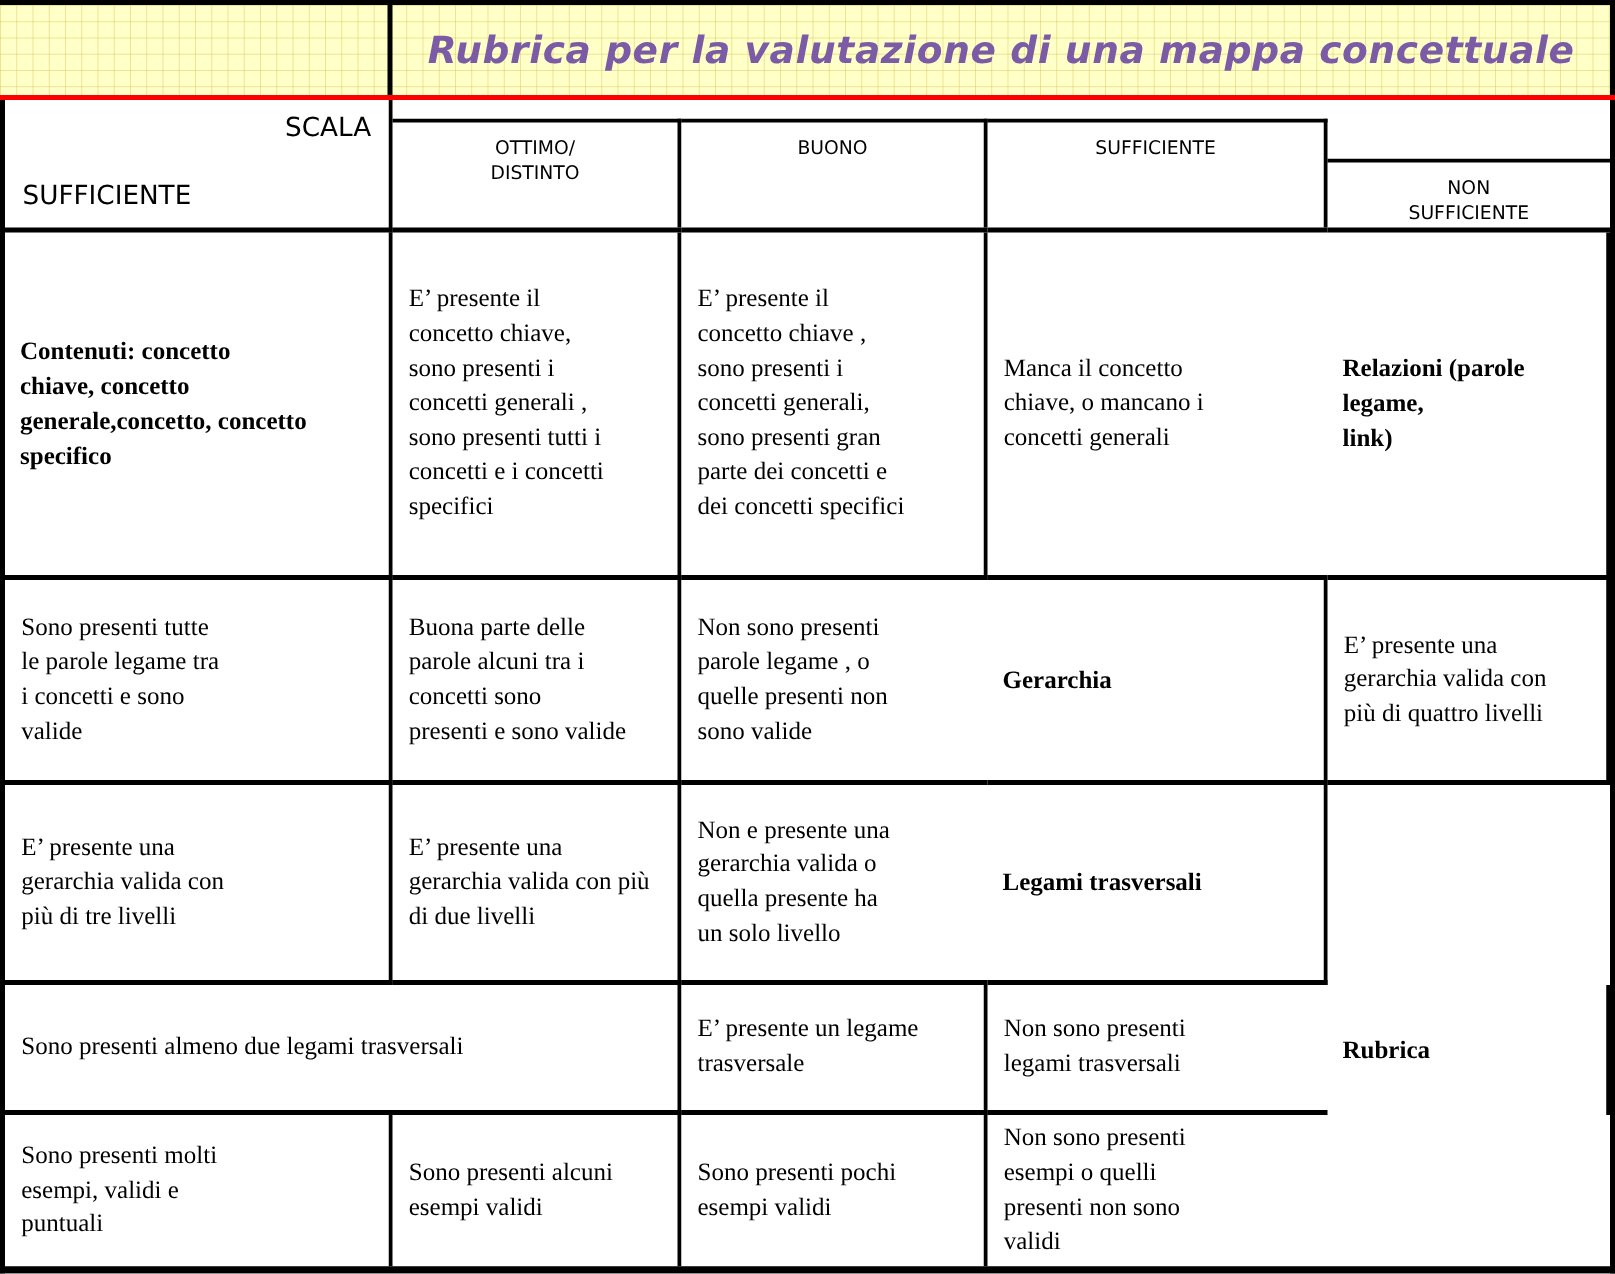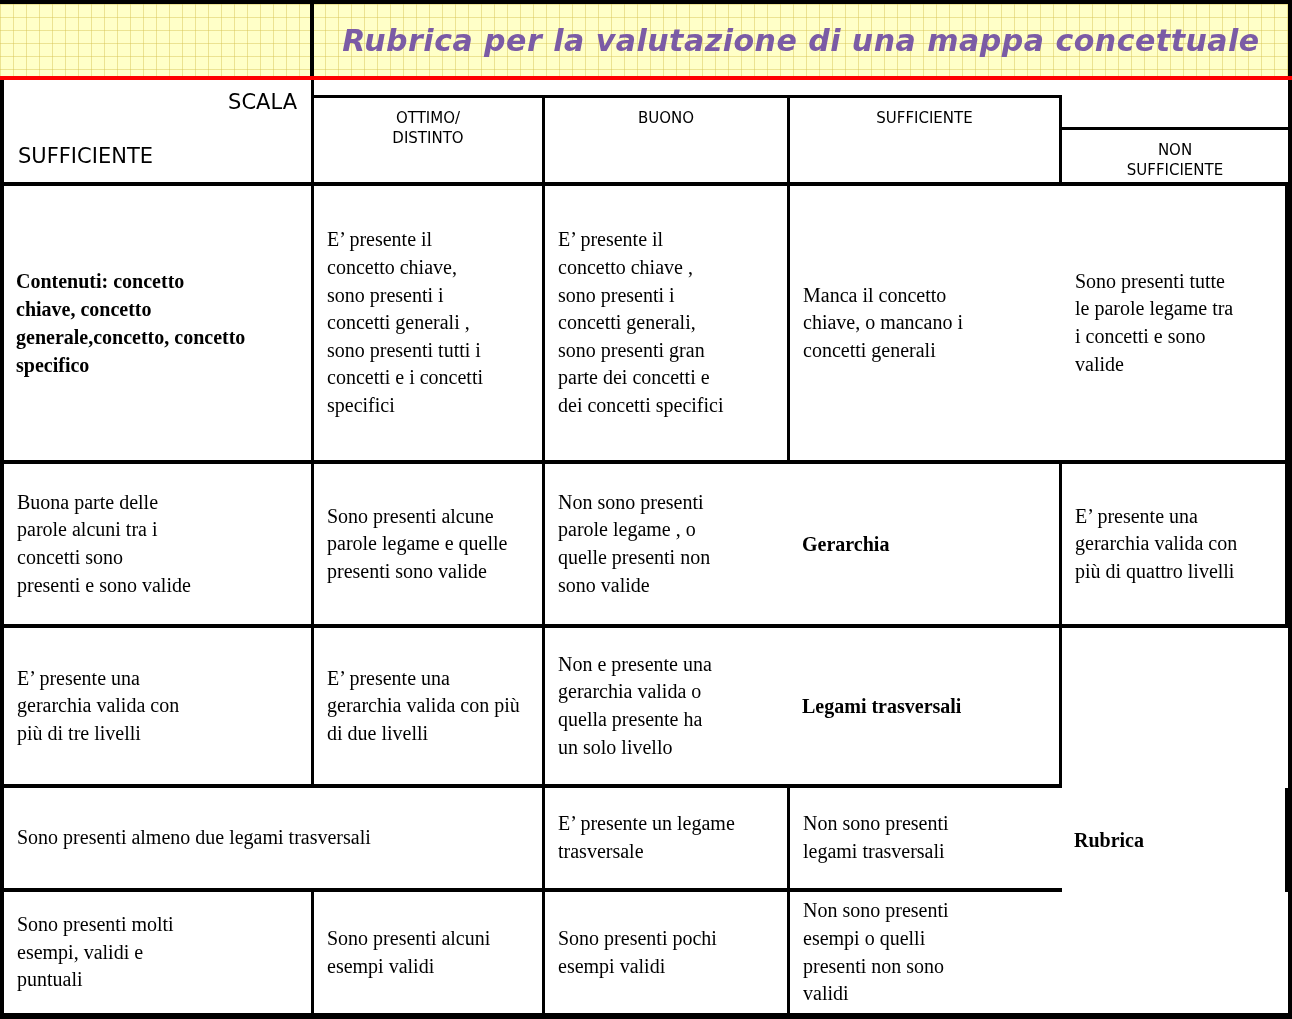--- a/index.html
+++ b/index.html
@@ -133,31 +133,30 @@
 concetto chiave ,
 sono presenti i
 concetti generali,
 sono presenti gran
 parte dei concetti e
 dei concetti specifici</div>
     <div class="cell data-cell last-col">Manca il concetto
 chiave, o mancano i
 concetti generali</div>
 
+    <div class="cell label-cell">Relazioni (parole legame,
+link)</div>
     <div class="cell data-cell">Sono presenti tutte
 le parole legame tra
 i concetti e sono
 valide</div>
     <div class="cell data-cell">Buona parte delle
 parole alcuni tra i
 concetti sono
 presenti e sono valide</div>
-    <div class="cell data-cell">Sono presenti alcune
-parole legame e quelle
-presenti sono valide</div>
     <div class="cell data-cell last-col">Non sono presenti
 parole legame , o
 quelle presenti non
 sono valide</div>
 
     <div class="cell label-cell">Gerarchia</div>
     <div class="cell data-cell">E’ presente una
 gerarchia valida con
 più di quattro livelli</div>
     <div class="cell data-cell">E’ presente una

